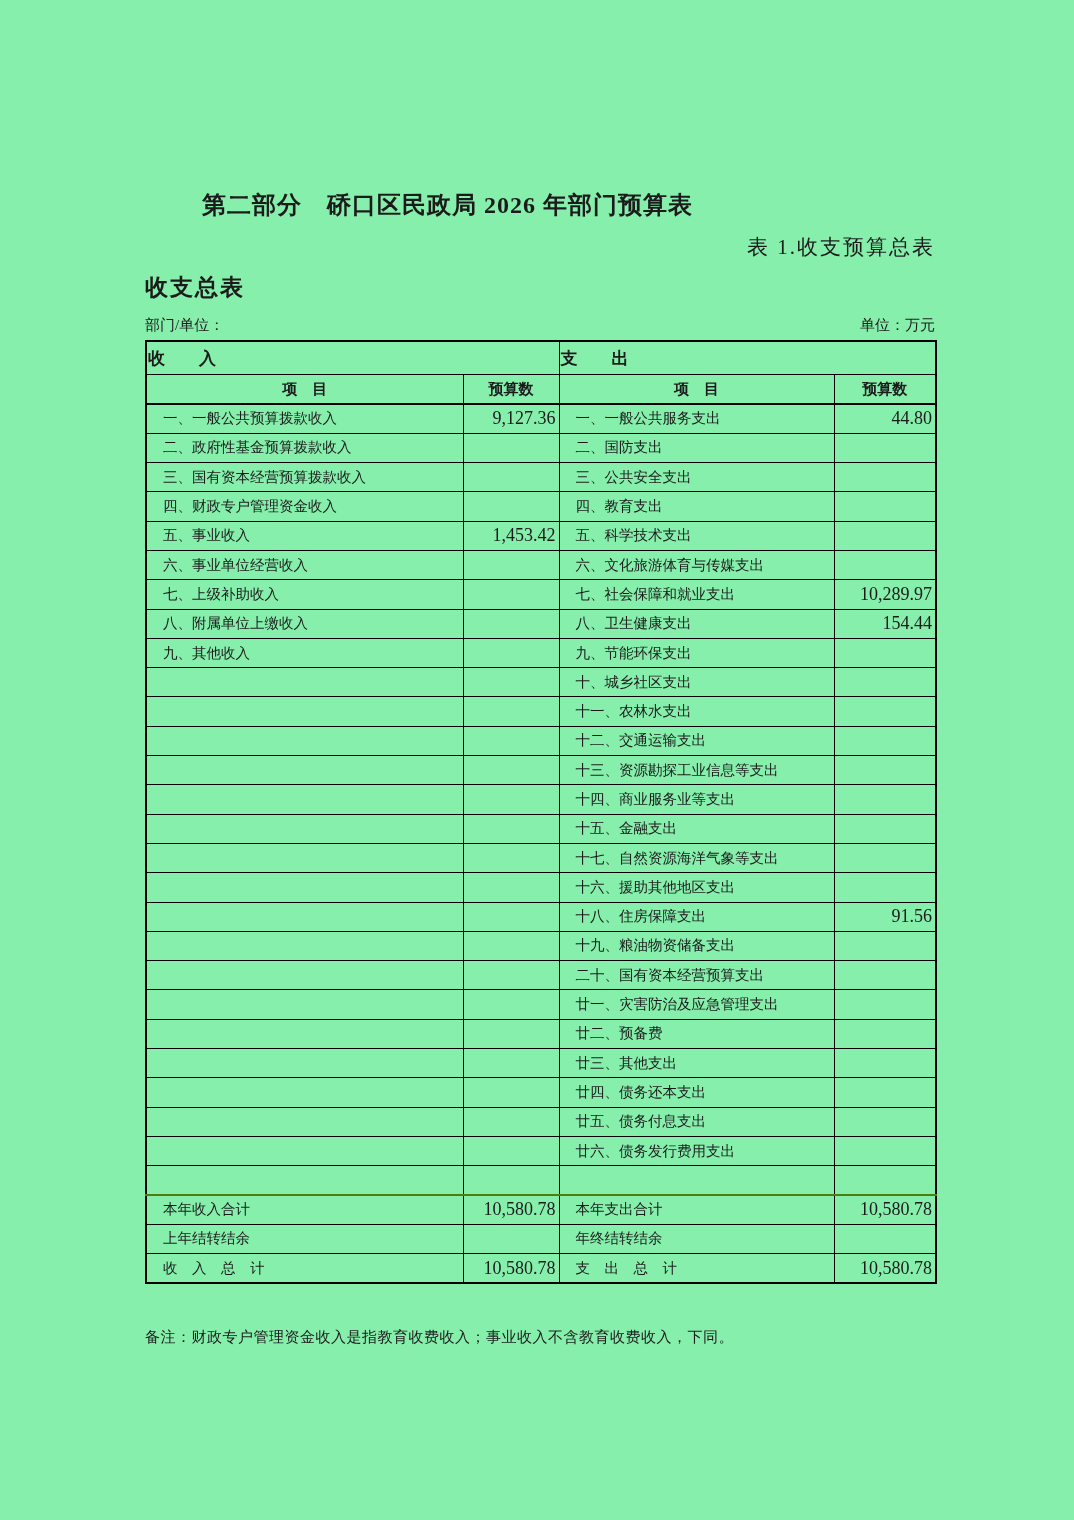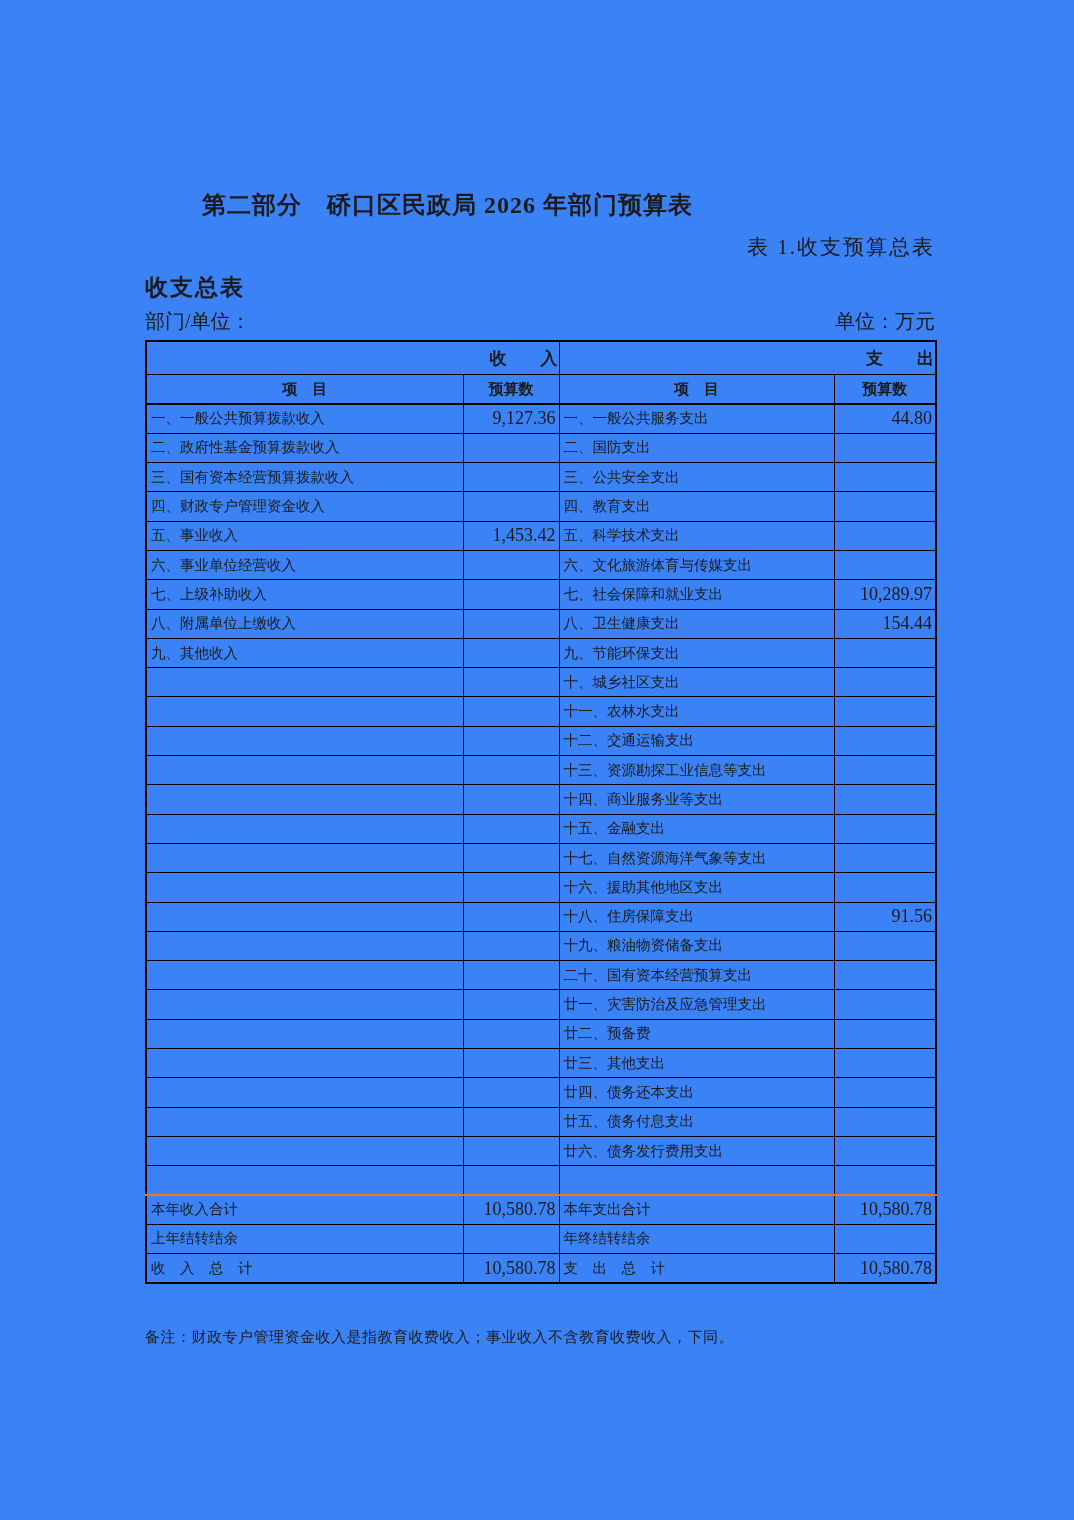--- a/index.html
+++ b/index.html
@@ -4,21 +4,21 @@
 <style>
   html, body {
     margin: 0;
     padding: 0;
     background: #ffffff;
   }
   .page {
     position: relative;
     width: 1074px;
     height: 1520px;
-    background: #3b82f6;
+    background: #86efac;
     box-sizing: border-box;
     padding: 190px 139px 0 145px;
     font-family: "Liberation Serif", "DejaVu Serif", serif;
     color: #1b1b1b;
   }
   .title-part {
     margin-left: 57px;
     height: 42px;
     font-size: 24px;
     font-weight: bold;
@@ -40,61 +40,61 @@
     font-weight: bold;
     text-align: left;
     letter-spacing: 2px;
     line-height: 32px;
   }
   .meta-row {
     height: 30px;
     display: flex;
     justify-content: space-between;
     align-items: flex-end;
-    font-size: 20px;
+    font-size: 15px;
     box-sizing: border-box;
     padding-bottom: 5px;
   }
   table.budget {
     width: 790px;
     border-collapse: collapse;
     table-layout: fixed;
     border: 2px solid #000;
   }
   table.budget th, table.budget td {
     border: 1px solid #000;
     overflow: hidden;
     white-space: nowrap;
     font-weight: normal;
   }
   tr.group-header th {
     height: 30px;
     font-size: 17px;
     font-weight: bold;
-    text-align: right;
+    text-align: left;
   }
   tr.col-header th {
     height: 26px;
     font-size: 15px;
     font-weight: bold;
     text-align: center;
     border-bottom: 2px solid #000;
   }
   tbody tr { height: 29.3px; }
   td.item-cell {
     text-align: left;
-    padding: 0 2px 0 4px;
+    padding: 0 2px 0 16px;
     font-size: 14.5px;
   }
   td.value-cell {
     text-align: right;
     padding: 0 3px 0 2px;
     font-size: 18px;
   }
-  tr.summary-row-first td { border-top: 2px solid #f97316; }
+  tr.summary-row-first td { border-top: 2px solid #4d7c0f; }
   .note {
     margin-top: 44px;
     font-size: 15px;
     letter-spacing: 0.5px;
   }
 </style>
 </head>
 <body>
 
 <div class="page">

